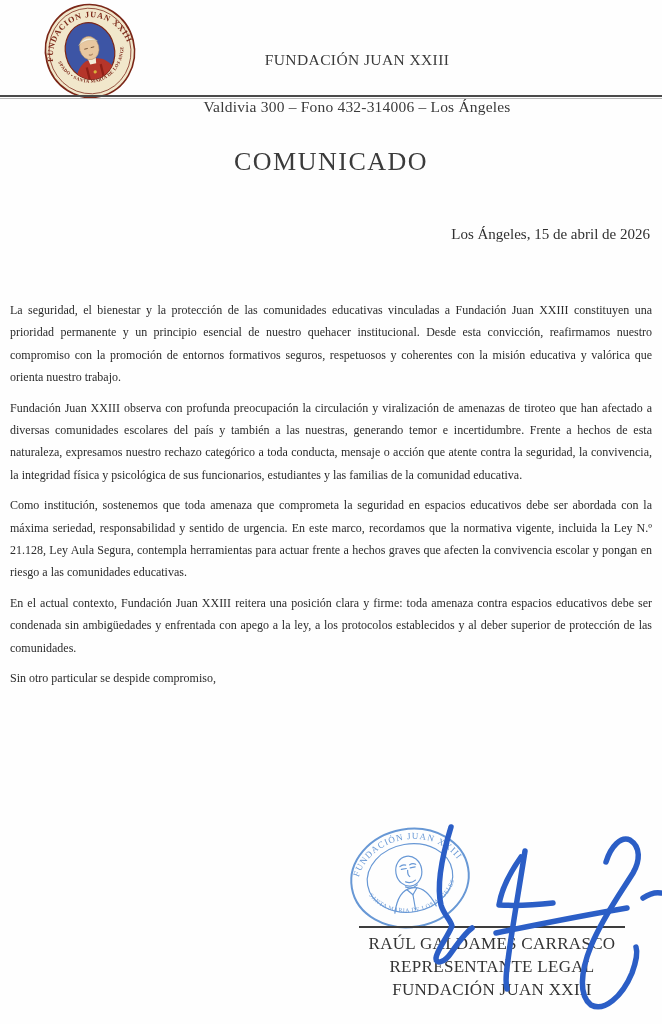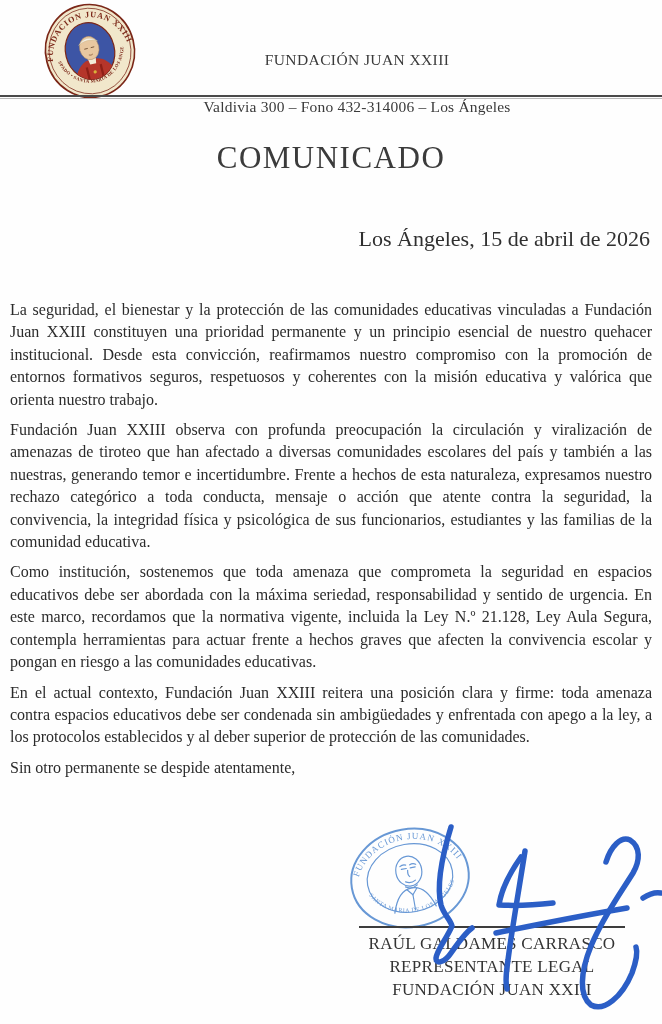--- a/index.html
+++ b/index.html
@@ -11,26 +11,26 @@
     color:#2d2d2d;
     overflow:hidden;
   }
   
   .seal-logo{position:absolute;left:44px;top:3px;width:92px;height:96px;transform:rotate(-14deg);}
   .header-text{position:absolute;top:50px;left:0;right:0;padding-left:52px;text-align:center;}
   .org-name{font-size:15.5px;letter-spacing:.4px;color:#3a3a3a;line-height:19px;}
   .contact-line{font-size:15.5px;letter-spacing:.2px;color:#3a3a3a;line-height:19px;margin-top:28px;}
   .header-rule{position:absolute;top:95px;left:0;width:662px;border-top:2px solid #4a4a4a;border-bottom:1px solid #b9b9b9;height:1px;}
   
-  .doc-title{position:absolute;top:140px;left:0;right:0;text-align:center;
-    font-size:31px;letter-spacing:1.5px;color:#3b3b3b;font-weight:400;}
-  .dateline{position:absolute;top:226px;right:12px;font-size:22px;color:#303030;}
+  .doc-title{position:absolute;top:147px;left:0;right:0;text-align:center;
+    font-size:26px;letter-spacing:1.5px;color:#3b3b3b;font-weight:400;}
+  .dateline{position:absolute;top:226px;right:12px;font-size:15px;color:#303030;}
   
   .body-text{position:absolute;top:299px;left:10px;right:10px;
-    font-size:16px;line-height:22.4px;text-align:justify;color:#2b2b2b;}
+    font-size:12px;line-height:22.4px;text-align:justify;color:#2b2b2b;}
   .body-text p{margin:0 0 8px 0;}
   .closing{margin-top:0;}
   
   .stamp{position:absolute;left:347px;top:824px;width:126px;height:108px;transform:rotate(-10deg);z-index:2;opacity:.92;}
   .sign-block{position:absolute;left:332px;top:926px;width:320px;text-align:center;z-index:3;}
   .sign-line{display:block;margin:0 auto 4px auto;width:266px;border-top:2.5px solid #3d3d3d;}
   .sign-name,.sign-role,.sign-org{font-size:17px;line-height:23px;letter-spacing:.3px;color:#333333;}
   .signature-svg{position:absolute;left:400px;top:806px;width:262px;height:214px;z-index:4;}
   .sig-stroke{fill:none;stroke:#2b5ec6;stroke-width:5.5;stroke-linecap:round;stroke-linejoin:round;}
   .stamp-stroke{fill:none;stroke:#5c90d2;stroke-linecap:round;stroke-linejoin:round;}
@@ -78,21 +78,21 @@
   <div class="header-rule"></div>
 
   <div class="doc-title">COMUNICADO</div>
   <div class="dateline">Los Ángeles, 15 de abril de 2026</div>
 
   <div class="body-text">
     <p>La seguridad, el bienestar y la protección de las comunidades educativas vinculadas a Fundación Juan XXIII constituyen una prioridad permanente y un principio esencial de nuestro quehacer institucional. Desde esta convicción, reafirmamos nuestro compromiso con la promoción de entornos formativos seguros, respetuosos y coherentes con la misión educativa y valórica que orienta nuestro trabajo.</p>
     <p>Fundación Juan XXIII observa con profunda preocupación la circulación y viralización de amenazas de tiroteo que han afectado a diversas comunidades escolares del país y también a las nuestras, generando temor e incertidumbre. Frente a hechos de esta naturaleza, expresamos nuestro rechazo categórico a toda conducta, mensaje o acción que atente contra la seguridad, la convivencia, la integridad física y psicológica de sus funcionarios, estudiantes y las familias de la comunidad educativa.</p>
     <p>Como institución, sostenemos que toda amenaza que comprometa la seguridad en espacios educativos debe ser abordada con la máxima seriedad, responsabilidad y sentido de urgencia. En este marco, recordamos que la normativa vigente, incluida la Ley N.º 21.128, Ley Aula Segura, contempla herramientas para actuar frente a hechos graves que afecten la convivencia escolar y pongan en riesgo a las comunidades educativas.</p>
     <p>En el actual contexto, Fundación Juan XXIII reitera una posición clara y firme: toda amenaza contra espacios educativos debe ser condenada sin ambigüedades y enfrentada con apego a la ley, a los protocolos establecidos y al deber superior de protección de las comunidades.</p>
-    <p class="closing">Sin otro permanente se despide atentamente,</p>
+    <p class="closing">Sin otro particular se despide compromiso,</p>
   </div>
 
   <svg class="stamp" viewBox="0 0 126 106">
     <defs>
       <path id="st-top" d="M 9,60 A 52,44 0 0 1 117,60" fill="none"></path>
       <path id="st-bot" d="M 17,56 A 47,39 0 0 0 109,56" fill="none"></path>
     </defs>
     <ellipse class="stamp-stroke" cx="63" cy="53" rx="59" ry="49" stroke-width="2"></ellipse>
     <ellipse class="stamp-stroke" cx="63" cy="53" rx="43" ry="34" stroke-width="1.2"></ellipse>
     <g class="stamp-stroke" stroke-width="1.2">

